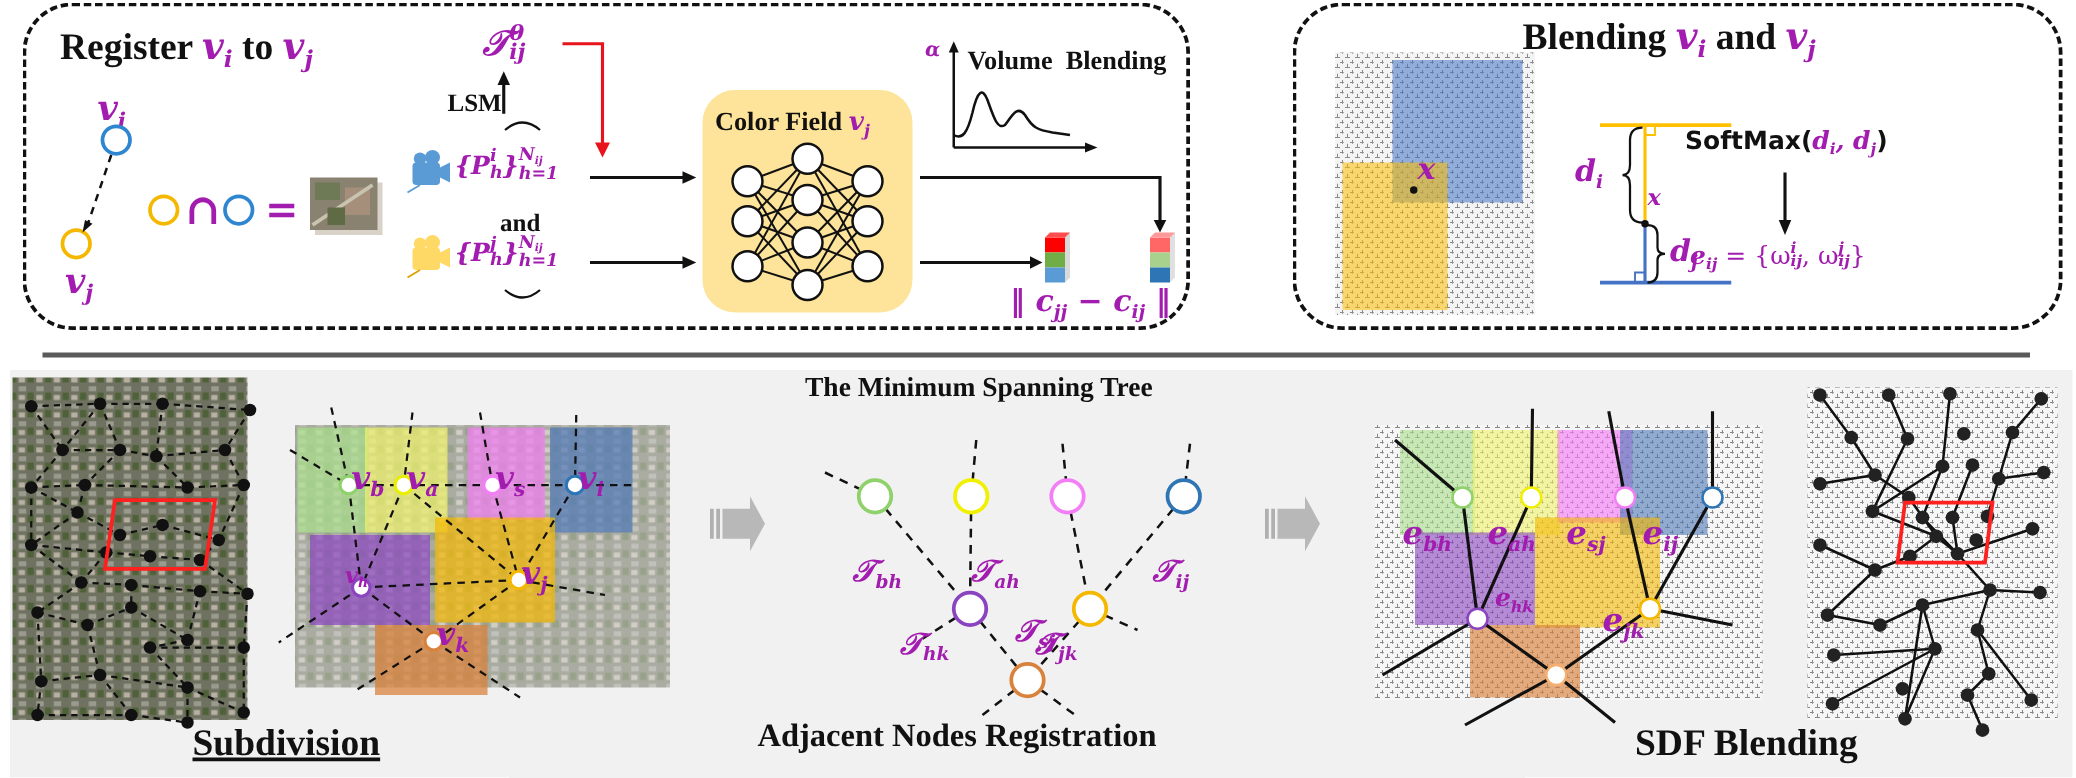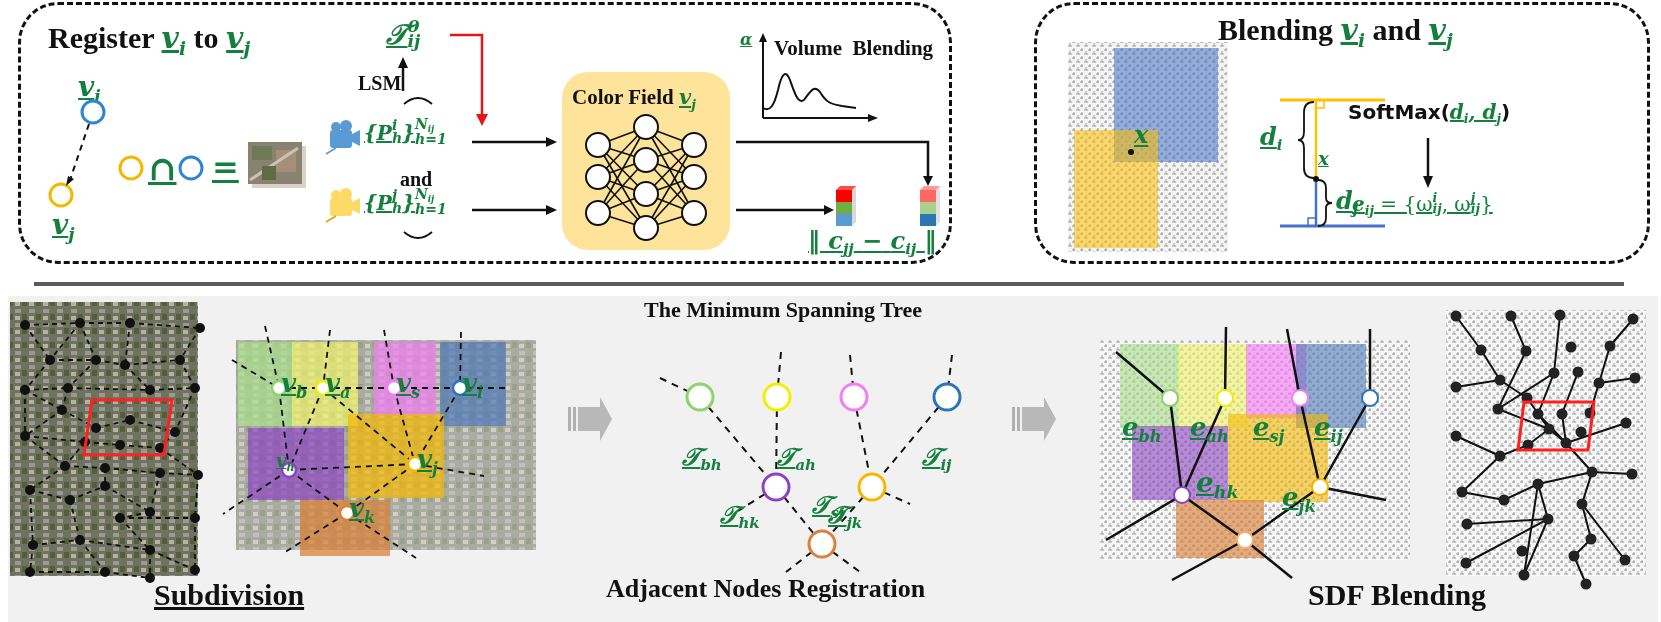--- a/index.html
+++ b/index.html
@@ -2,21 +2,21 @@
 <html><head>
 <meta charset="utf-8">
 <style>
   html, body { margin:0; padding:0; background:#ffffff; }
   body { width:1661px; height:622px; position:relative; overflow:hidden; font-family:"Liberation Serif", serif; }
   .abs { position:absolute; }
   .panel-top { position:absolute; border:3px dashed #111; border-radius:40px; background:#fff; }
   .bottom-bg { position:absolute; left:8px; top:296px; width:1650px; height:326px; background:#f1f1f1; }
   .divider { position:absolute; left:34px; top:282px; width:1590px; height:4px; background:#5a5a5a; }
   .ttl { font-weight:bold; color:#111; white-space:nowrap; }
-  .math { font-family:"DejaVu Serif", serif; font-style:italic; font-weight:bold; color:#15803d; white-space:nowrap;text-decoration:underline; }
+  .math { font-family:"DejaVu Serif", serif; font-style:italic; font-weight:bold; color:#a21caf; white-space:nowrap; }
   .mono { font-family:"DejaVu Sans", sans-serif; font-weight:bold; color:#111; white-space:nowrap; }
   svg { position:absolute; overflow:visible; }
   .sub { font-size:0.62em; vertical-align:-0.35em; }
 </style>
 </head>
 <body>
 
 <div class="panel-top" style="left:18px; top:2px; width:928px; height:256px;"></div>
 
 <div class="abs ttl" style="left:48px; top:20px; font-size:30px;">
@@ -543,16 +543,16 @@
     <div class="abs math" style="left: 720px; top: 500px; font-size: 24px;"><span>𝒯</span><span class="sub">hk</span></div>
     <div class="abs math" style="left: 828px; top: 500px; font-size: 24px;"><span>𝒯</span><span class="sub">jk</span></div>
   </div>
 <div class="abs ttl" style="left:606px; top:574px; font-size:26px;">Adjacent Nodes Registration</div>
 
 <div id="sdf-labels">
     <div class="abs math" style="left: 1122px; top: 412px; font-size: 26px;"><span>e</span><span class="sub">bh</span></div>
     <div class="abs math" style="left: 1190px; top: 412px; font-size: 26px;"><span>e</span><span class="sub">ah</span></div>
     <div class="abs math" style="left: 1225px; top: 412px; font-size: 26px; margin-left: 28px;"><span>e</span><span class="sub">sj</span></div>
     <div class="abs math" style="left: 1314px; top: 412px; font-size: 26px;"><span>e</span><span class="sub">ij</span></div>
-    <div class="abs math" style="left: 1196px; top: 466px; font-size: 28px;"><span>e</span><span class="sub">hk</span></div>
+    <div class="abs math" style="left: 1196px; top: 466px; font-size: 20px;"><span>e</span><span class="sub">hk</span></div>
     <div class="abs math" style="left: 1272px; top: 482px; font-size: 26px; margin-left: 10px;"><span>e</span><span class="sub">jk</span></div>
   </div>
 <div class="abs ttl" style="left:1308px; top:578px; font-size:30px;">SDF Blending</div>
 
 </body></html>

